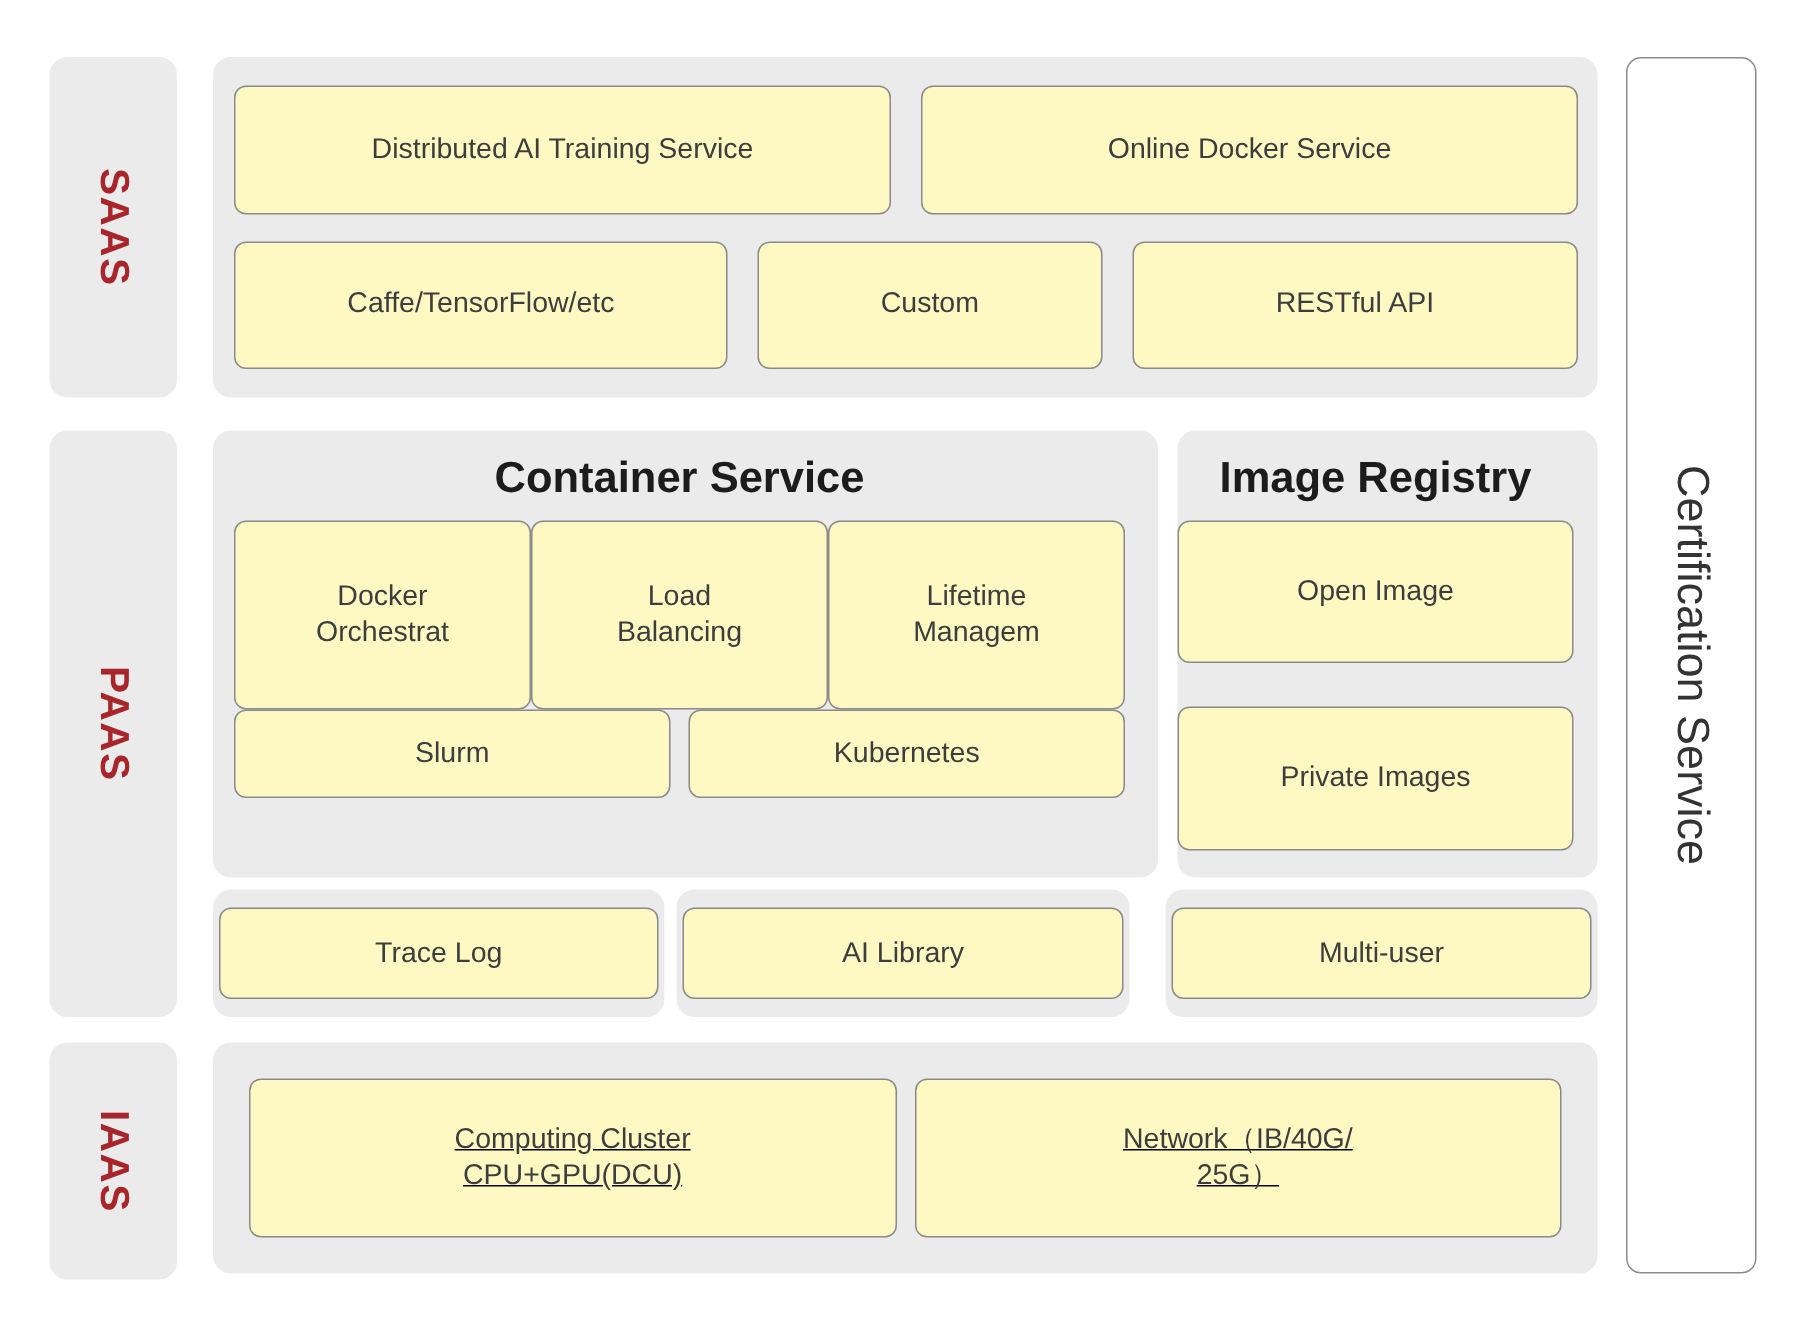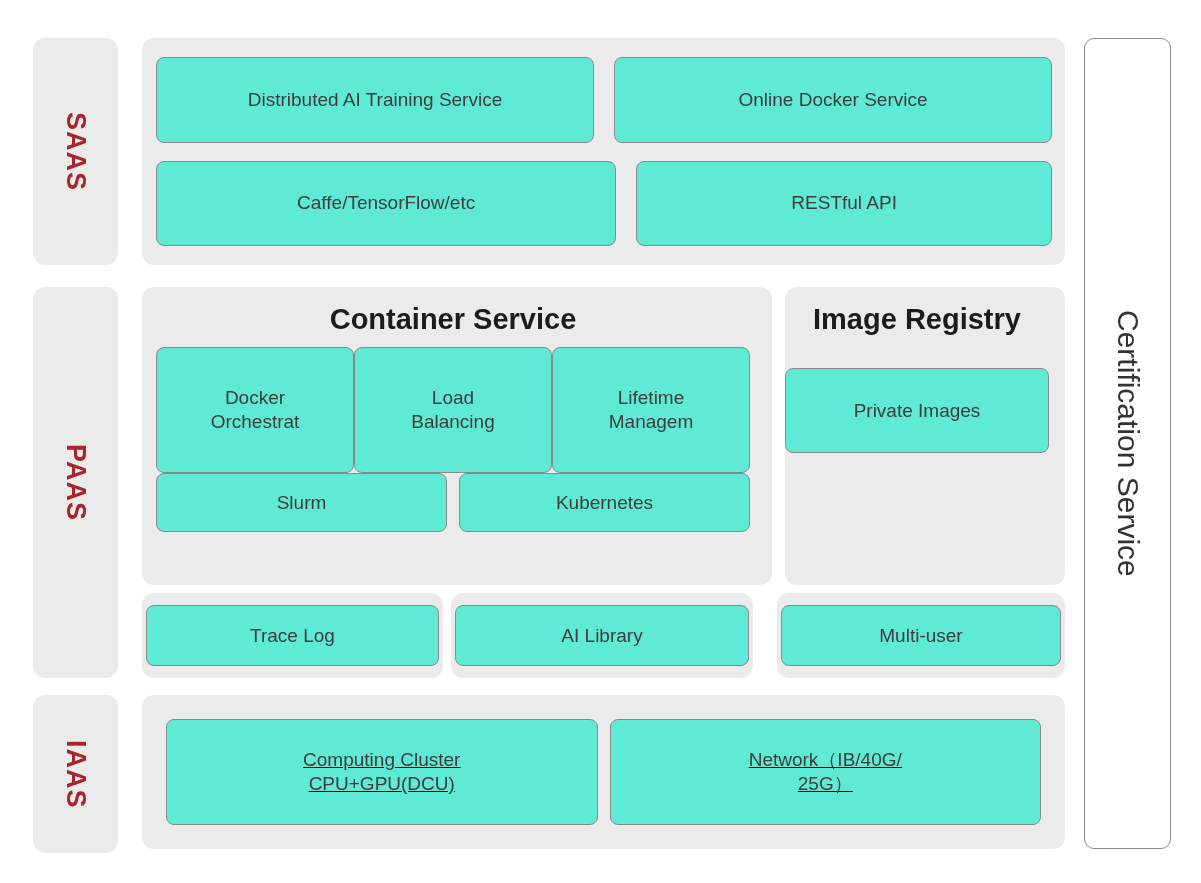--- a/index.html
+++ b/index.html
@@ -35,21 +35,21 @@
   }
   
   .panel {
     position: absolute;
     background: #ebebeb;
     border-radius: 12px;
     box-sizing: border-box;
   }
   
   .box {
-    background: #5eead4;
+    background: #fef9c3;
     border: 1px solid #8a8a8a;
     border-radius: 8px;
     box-sizing: border-box;
     display: flex;
     align-items: center;
     justify-content: center;
     text-align: center;
   }
   .box-label {
     color: #3d3d3d;
@@ -93,21 +93,21 @@
     height: 59px; flex: 0 0 auto;
   }
   .container-bottom-row .box { flex: 1; }
   
   .panel-registry {
     left: 785px; top: 287px; width: 280px; height: 298px;
     padding: 12px 16px 18px 0;
     display: flex; flex-direction: column;
   }
   .registry-box-1 { margin-top: 8px; height: 95px; flex: 0 0 auto; }
-  .registry-box-2 { margin-top: 29px; height: 85px; flex: 0 0 auto; }
+  .registry-box-2 { margin-top: 29px; height: 96px; flex: 0 0 auto; }
   
   .mini-panel {
     top: 593px; height: 85px;
     padding: 12px 4px;
     display: flex;
   }
   .mini-panel .box { flex: 1; }
   .mini-trace { left: 142px; width: 301px; }
   .mini-ai    { left: 451px; width: 302px; }
   .mini-multi { left: 777px; width: 288px; }
@@ -158,20 +158,23 @@
         <span class="box-label">Distributed AI Training Service</span>
       </div>
       <div class="box flex-100">
         <span class="box-label">Online Docker Service</span>
       </div>
     </div>
     <div class="saas-row">
       <div class="box flex-144">
         <span class="box-label">Caffe/TensorFlow/etc</span>
       </div>
+      <div class="box flex-100">
+        <span class="box-label">Custom</span>
+      </div>
       <div class="box flex-130">
         <span class="box-label">RESTful API</span>
       </div>
     </div>
   </div>
 
   <div class="panel panel-container">
     <div class="section-title">Container Service</div>
     <div class="container-top-row">
       <div class="box">
@@ -192,20 +195,23 @@
         <span class="box-label">Slurm</span>
       </div>
       <div class="box">
         <span class="box-label">Kubernetes</span>
       </div>
     </div>
   </div>
 
   <div class="panel panel-registry">
     <div class="section-title">Image Registry</div>
+    <div class="box registry-box-1">
+      <span class="box-label">Open Image</span>
+    </div>
     <div class="box registry-box-2">
       <span class="box-label">Private Images</span>
     </div>
   </div>
 
   <div class="panel mini-panel mini-trace">
     <div class="box">
       <span class="box-label">Trace Log</span>
     </div>
   </div>

